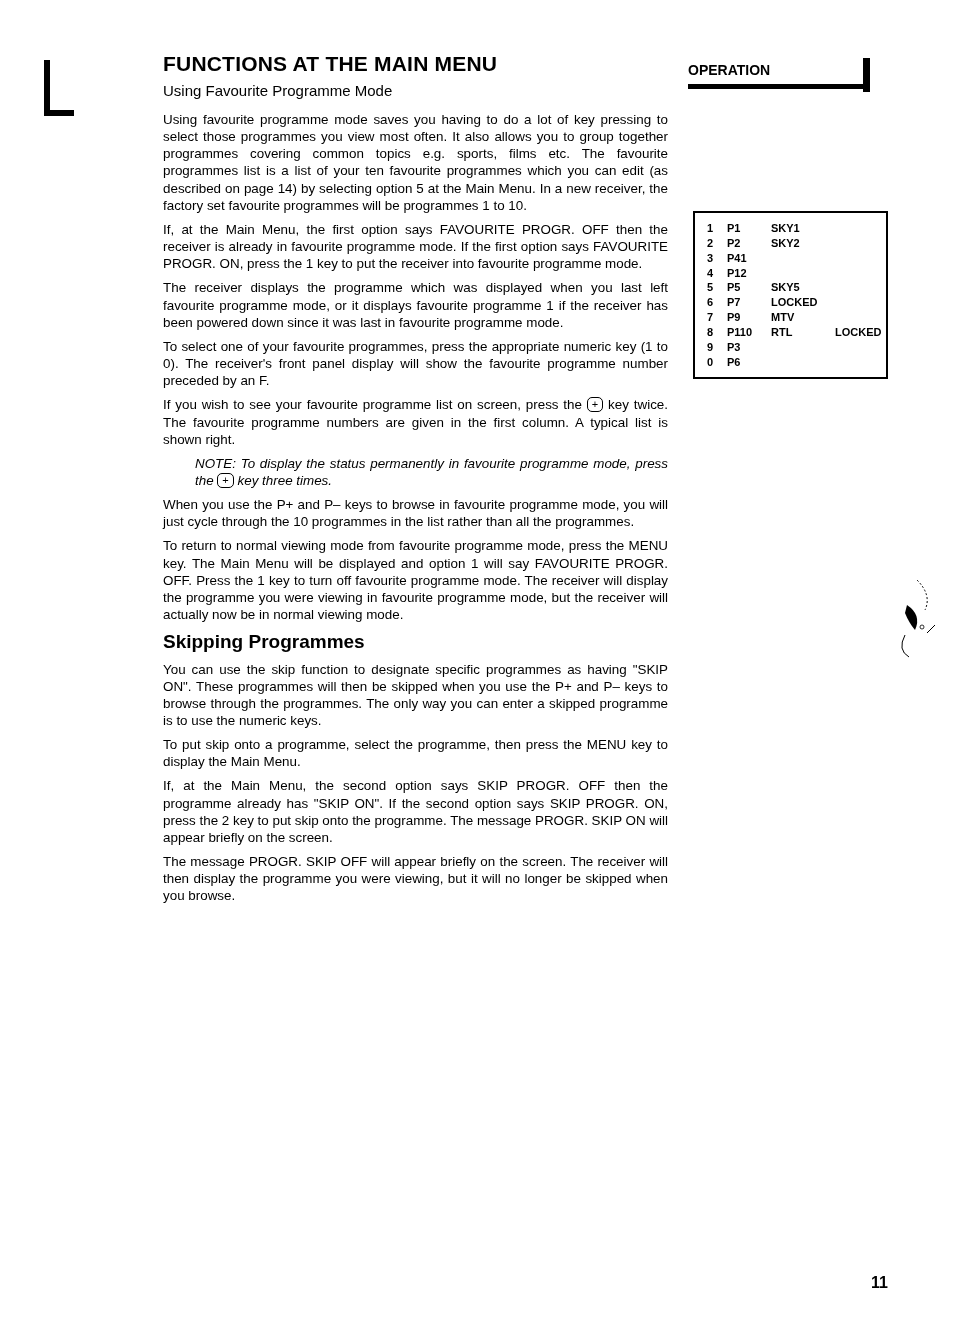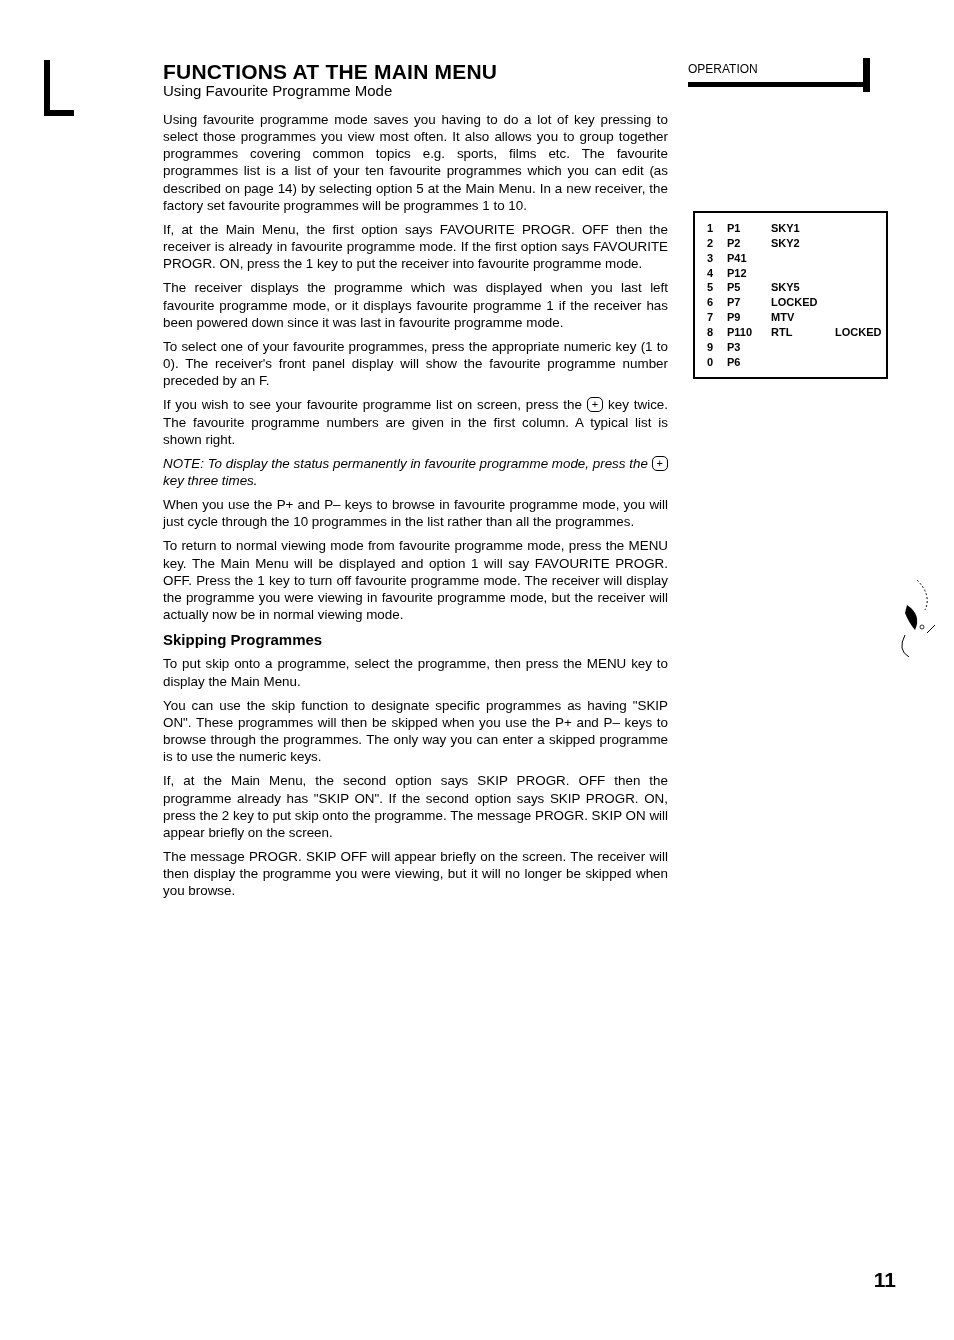--- a/index.html
+++ b/index.html
@@ -23,21 +23,21 @@
     left: 44px;
     top: 60px;
     width: 24px;
     height: 50px;
     border-left: 6px solid #000;
     border-bottom: 6px solid #000;
   }
   .heading-main {
     position: absolute;
     left: 163px;
-    top: 60px;
+    top: 52px;
     font-size: 21px;
     font-weight: bold;
     letter-spacing: 0.2px;
   }
   .subhead1 {
     position: absolute;
     left: 163px;
     top: 82px;
     font-size: 15px;
     font-weight: normal;
@@ -45,45 +45,45 @@
   .body-col {
     position: absolute;
     left: 163px;
     top: 111px;
     width: 505px;
     font-size: 13.4px;
     line-height: 1.28;
     text-align: justify;
   }
   .body-col p { margin: 0 0 7px 0; }
-  .body-col p.italic { font-style: italic; }
+  .body-col p.italic { font-style: italic; margin-left: 32px; }
   .body-col h3 {
-    font-size: 15px;
+    font-size: 19px;
     font-weight: bold;
     margin: 7px 0 6px 0;
   }
   .key-icon {
     display: inline-block;
     border: 1.5px solid #000;
     border-radius: 5px;
     font-size: 11px;
     padding: 0 4px;
     line-height: 13px;
     vertical-align: 1px;
     font-style: normal;
   }
   .right-header-wrap {
     position: absolute;
     left: 688px;
     top: 62px;
     width: 176px;
   }
   .right-header {
-    font-size: 12px;
-    font-weight: normal;
+    font-size: 14px;
+    font-weight: bold;
     padding-bottom: 6px;
   }
   .right-bracket-bar {
     position: absolute;
     right: -6px;
     top: -4px;
     width: 7px;
     height: 34px;
     background: #000;
   }
@@ -105,23 +105,23 @@
   }
   .table-box .row {
     display: grid;
     grid-template-columns: 16px 40px 60px 50px;
     column-gap: 4px;
     line-height: 1.35;
     white-space: nowrap;
   }
   .page-num {
     position: absolute;
-    right: 58px;
+    right: 66px;
     bottom: 48px;
-    font-size: 21px;
+    font-size: 16px;
     font-weight: bold;
   }
   .doodle {
     position: absolute;
     right: 12px;
     top: 575px;
     width: 55px;
     height: 90px;
   }
 </style>
@@ -151,22 +151,22 @@
       <span>If you wish to see your favourite programme list on screen, press the </span><span class="key-icon">+</span><span> key twice. The favourite programme numbers are given in the first column. A typical list is shown right.</span>
     </p>
     <p class="italic">
       <span>NOTE: To display the status permanently in favourite programme mode, press the </span><span class="key-icon">+</span><span> key three times.</span>
     </p>
     <p>When you use the P+ and P– keys to browse in favourite programme mode, you will just cycle through the 10 programmes in the list rather than all the programmes.</p>
     <p>To return to normal viewing mode from favourite programme mode, press the MENU key. The Main Menu will be displayed and option 1 will say FAVOURITE PROGR. OFF. Press the 1 key to turn off favourite programme mode. The receiver will display the programme you were viewing in favourite programme mode, but the receiver will actually now be in normal viewing mode.</p>
 
     <h3>Skipping Programmes</h3>
 
+    <p>You can use the skip function to designate specific programmes as having "SKIP ON". These programmes will then be skipped when you use the P+ and P– keys to browse through the programmes. The only way you can enter a skipped programme is to use the numeric keys.</p>
     <p>To put skip onto a programme, select the programme, then press the MENU key to display the Main Menu.</p>
-    <p>You can use the skip function to designate specific programmes as having "SKIP ON". These programmes will then be skipped when you use the P+ and P– keys to browse through the programmes. The only way you can enter a skipped programme is to use the numeric keys.</p>
     <p>If, at the Main Menu, the second option says SKIP PROGR. OFF then the programme already has "SKIP ON". If the second option says SKIP PROGR. ON, press the 2 key to put skip onto the programme. The message PROGR. SKIP ON will appear briefly on the screen.</p>
     <p>The message PROGR. SKIP OFF will appear briefly on the screen. The receiver will then display the programme you were viewing, but it will no longer be skipped when you browse.</p>
   </div>
 
   <div class="table-box">
     <div class="row">
         <span>1</span>
         <span>P1</span>
         <span>SKY1</span>
         <span></span>

